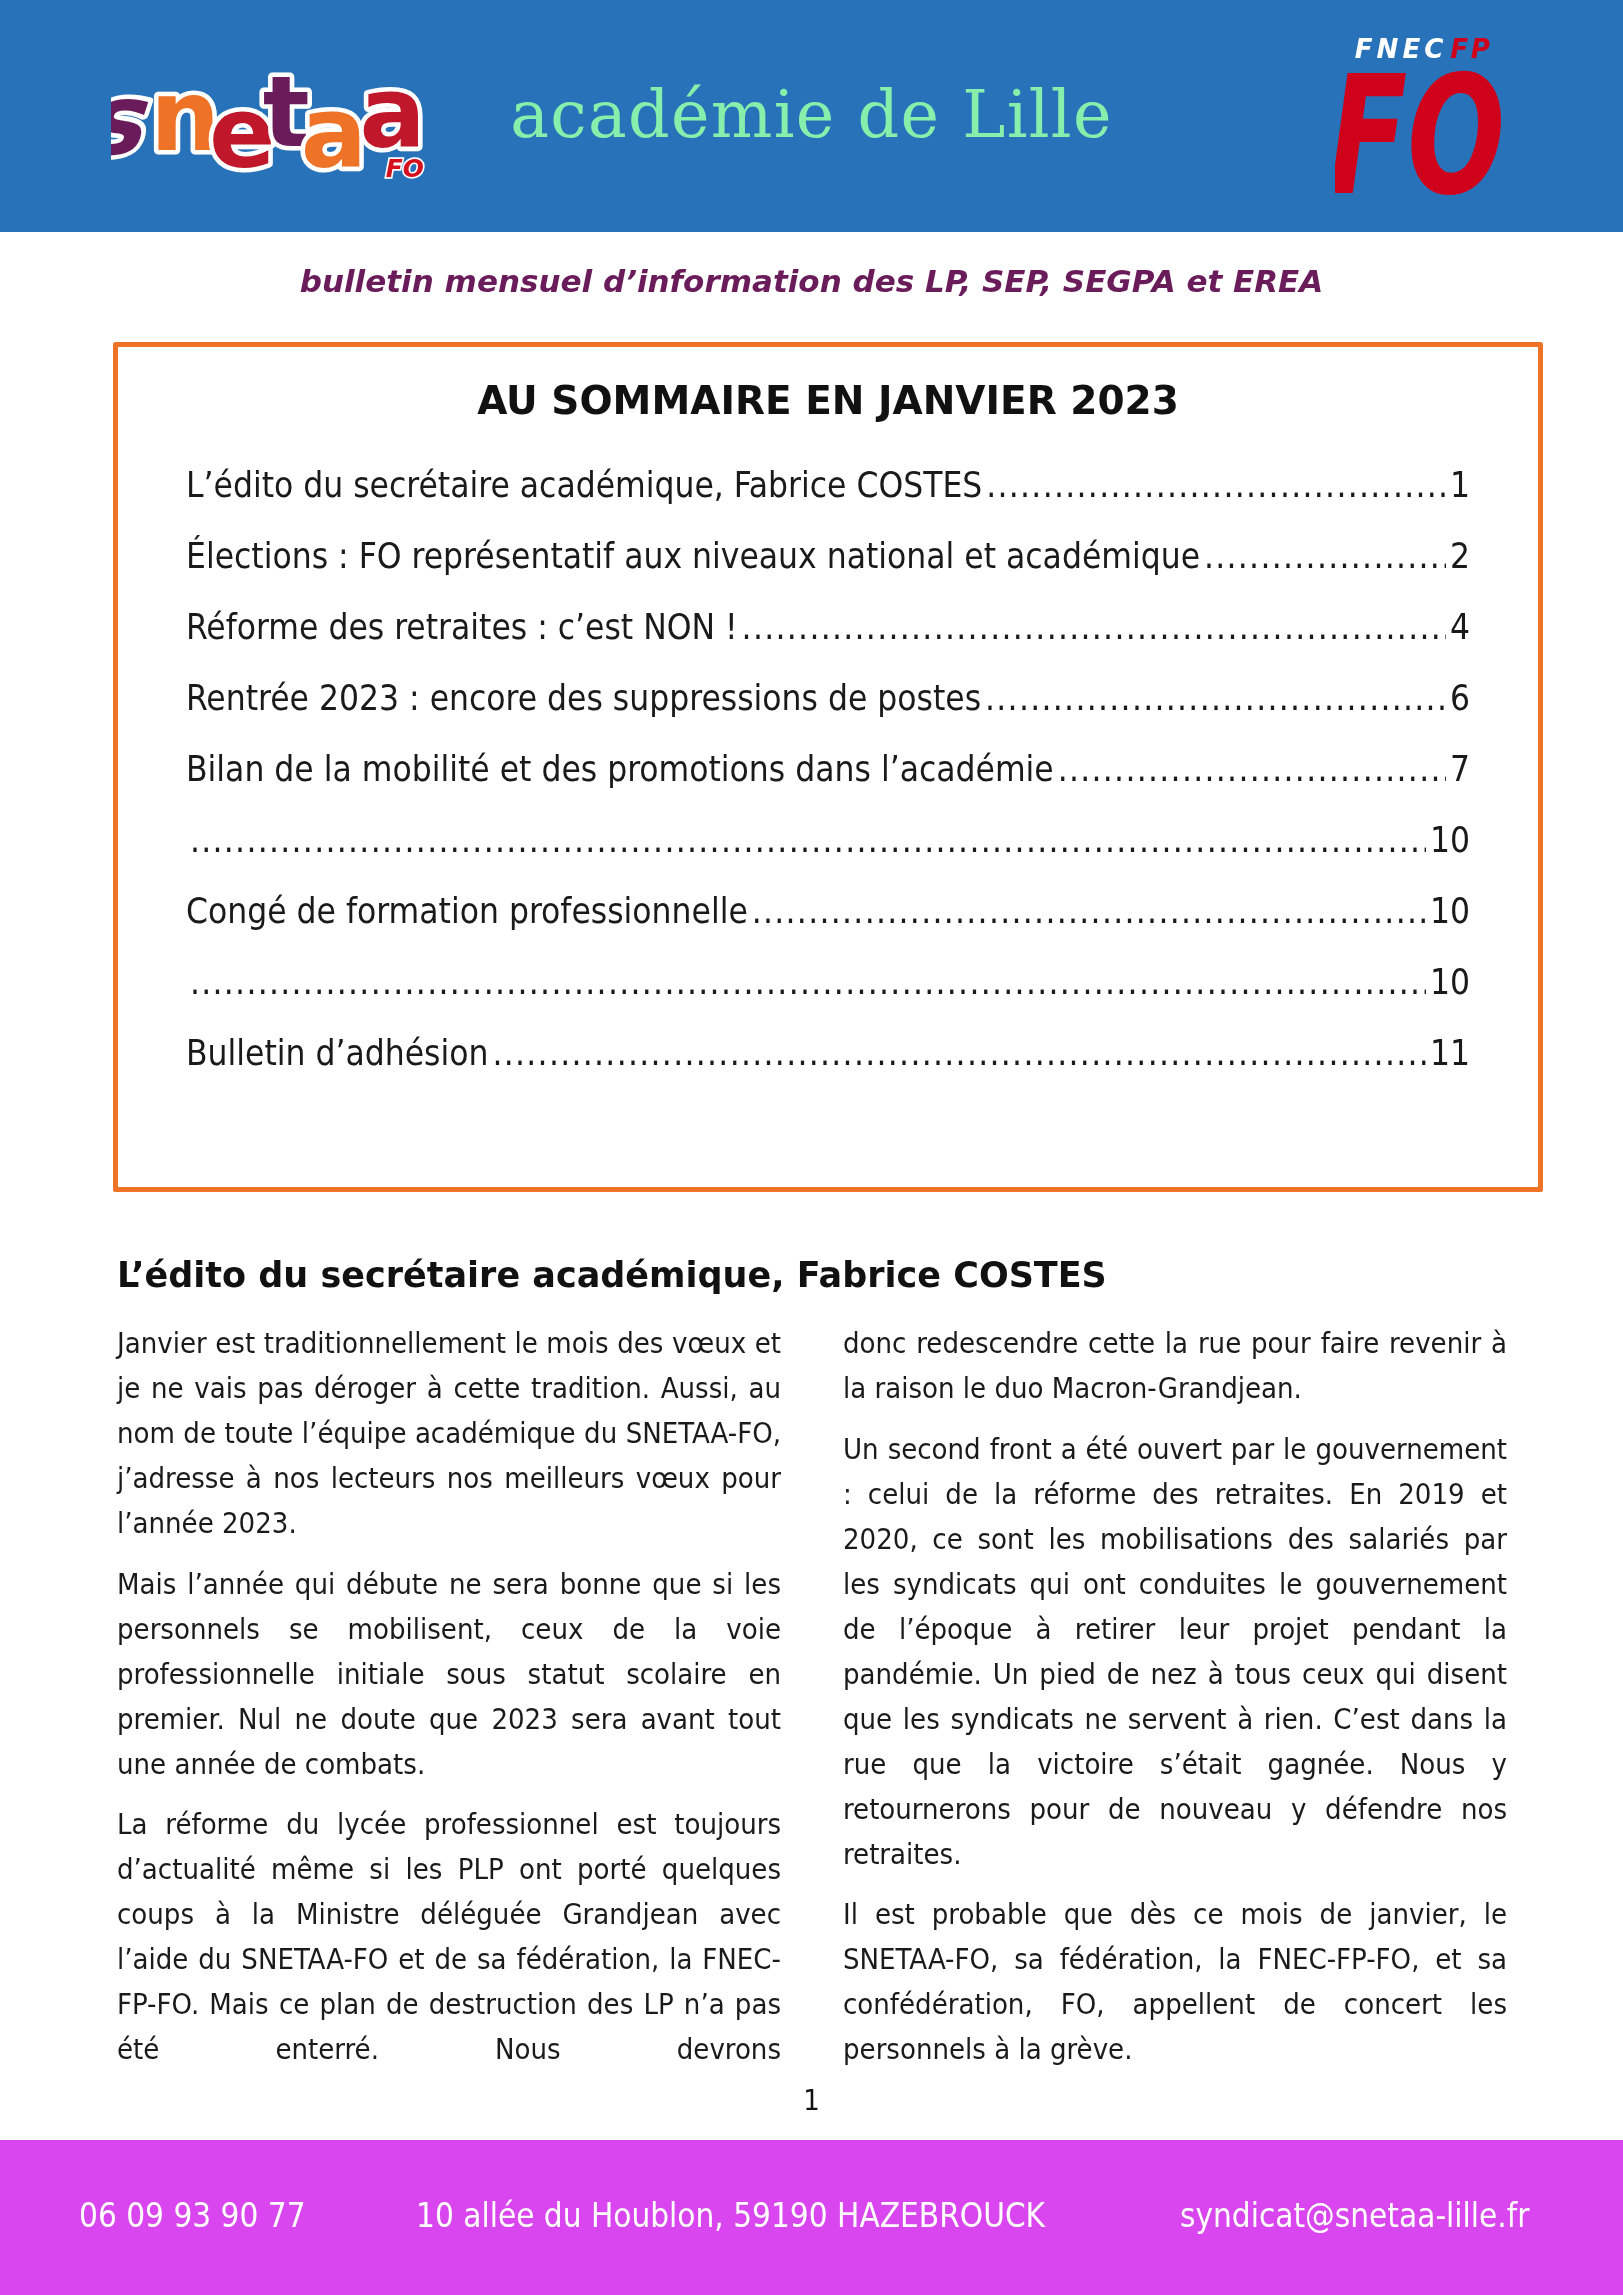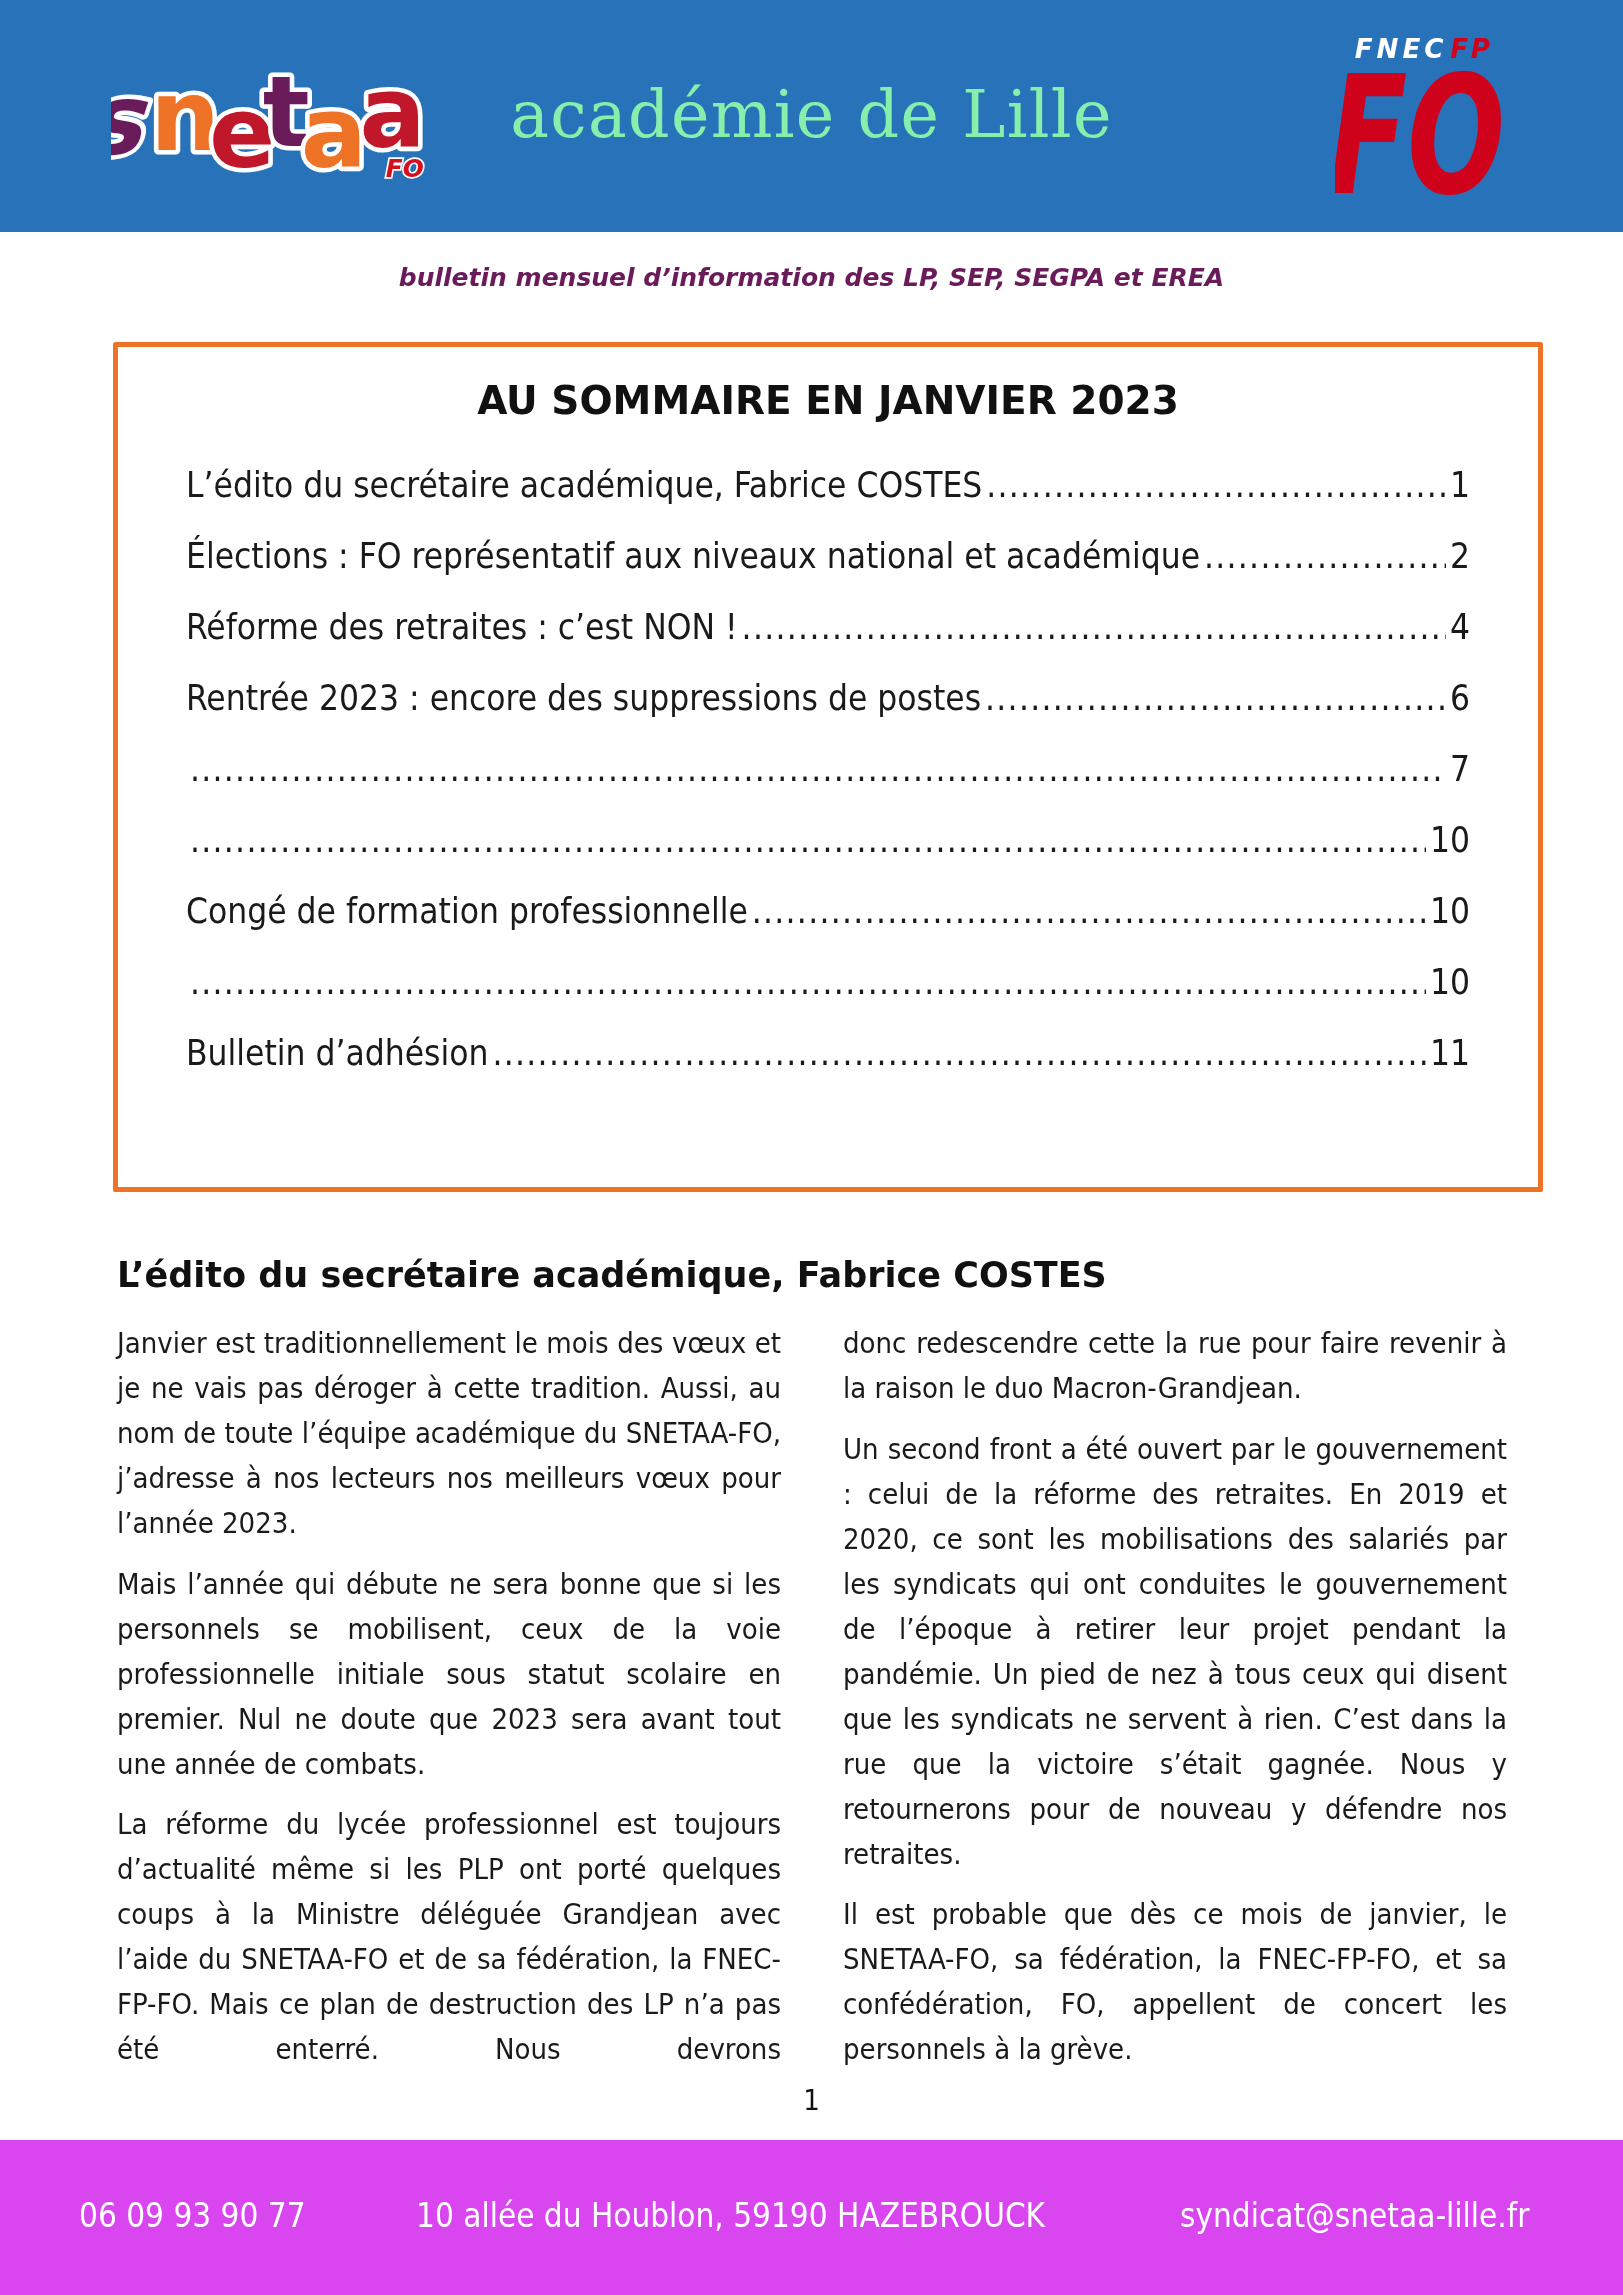--- a/index.html
+++ b/index.html
@@ -7,21 +7,21 @@
          font-family:"DejaVu Sans Condensed","DejaVu Sans", sans-serif; color:#1a1a1a; }
   .header { position:absolute; left:0; top:0; width:1623px; height:232px; background:#2872B9; }
   .logo-snetaa { position:absolute; left:111px; top:62px; width:327px; height:118px; }
   .header-title { position:absolute; left:0; width:1623px; top:77px; text-align:center;
        font-family:"DejaVu Serif", serif; font-size:65px; color:#86efac;
        letter-spacing:1.3px; }
   .logo-fo { position:absolute; left:1335px; top:31px; width:177px; height:170px; }
 
   .subtitle { position:absolute; left:0; width:1623px; top:263px; text-align:center;
        font-family:"DejaVu Sans", sans-serif; font-weight:bold; font-style:italic;
-       font-size:25px; color:#6A1B5A; }
+       font-size:31px; color:#6A1B5A; }
 
   .toc-box { position:absolute; left:113px; top:342px; width:1386px; height:840px;
        border:5.2px solid #EE7326; border-radius:2.6px;padding-left:34px; }
   .toc-title { position:absolute; left:0; width:100%; top:31px; text-align:center;
        font-family:"DejaVu Sans", sans-serif; font-weight:bold; font-size:39px; color:#111; }
   .toc-list { position:absolute; left:68px; right:68px; top:118px; }
   .toc-row { display:flex; align-items:baseline; height:71px; font-size:35px;
        font-family:"DejaVu Sans Condensed","DejaVu Sans", sans-serif; color:#1a1a1a; cursor:pointer; }
   .toc-label { white-space:nowrap; }
   .toc-dots { flex:1; overflow:hidden; white-space:nowrap; margin:0 3.9px; letter-spacing:1.3px; }
@@ -91,20 +91,21 @@
         <span class="toc-label">Réforme des retraites : c’est NON !</span>
         <span class="toc-dots"></span>
         <span class="toc-page">4</span>
       </div>
     <div class="toc-row">
         <span class="toc-label">Rentrée 2023 : encore des suppressions de postes</span>
         <span class="toc-dots"></span>
         <span class="toc-page">6</span>
       </div>
     <div class="toc-row">
+        <span class="toc-label">Bilan de la mobilité et des promotions dans l’académie</span>
         <span class="toc-dots"></span>
         <span class="toc-page">7</span>
       </div>
     <div class="toc-row">
         <span class="toc-dots"></span>
         <span class="toc-page">10</span>
       </div>
     <div class="toc-row">
         <span class="toc-label">Congé de formation professionnelle</span>
         <span class="toc-dots"></span>

